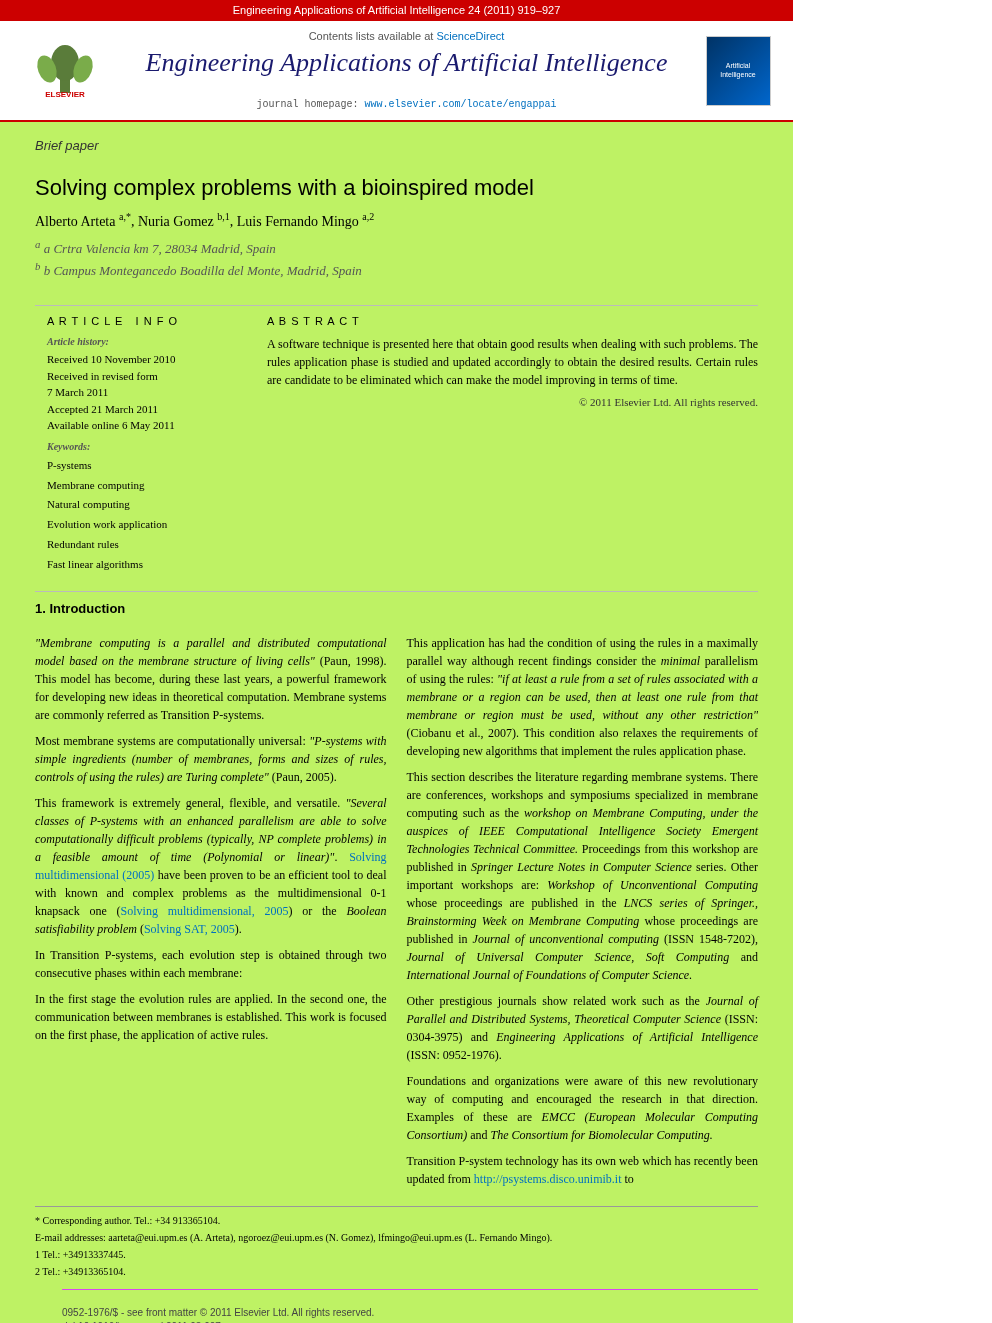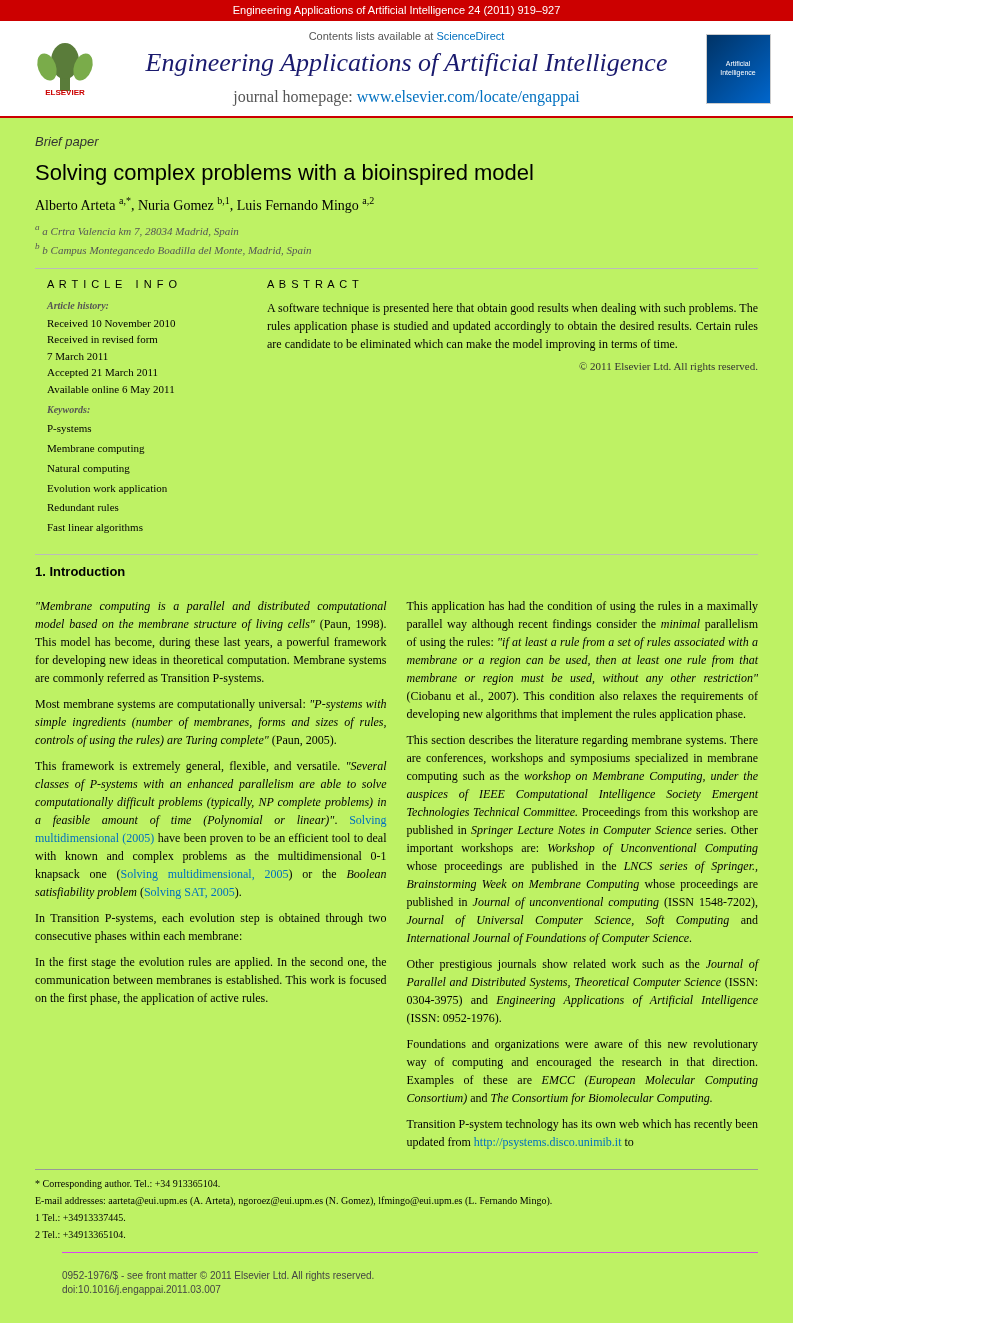--- a/index.html
+++ b/index.html
@@ -70,24 +70,24 @@
     .journal-header-center .journal-title {
       font-size: 26px;
       font-family: 'Times New Roman', serif;
       font-style: italic;
       color: #1a1a6e;
       font-weight: normal;
       line-height: 1.2;
     }
 
     .journal-header-center .journal-homepage {
-      font-size: 16px;
+      font-size: 10px;
       color: #555;
-      font-family: Liberation Serif, serif;
-      margin-top: 8px;
+      font-family: Liberation Mono, monospace;
+      margin-top: 20px;
     }
 
     .journal-header-center .journal-homepage a {
       color: #0070c0;
       text-decoration: none;
     }
 
     .journal-header-right {
       width: 70px;
       display: flex;
@@ -111,21 +111,21 @@
 
     
     .main-content {
       padding: 15px 35px 20px 35px;
     }
 
     .brief-paper-label {
       font-size: 13px;
       font-family: Arial, sans-serif;
       color: #333;
-      margin-bottom: 8px;
+      margin-bottom: 20px;
       font-style: italic;
     }
 
     .article-main-title {
       font-size: 22px;
       font-weight: normal;
       color: #000;
       font-family: Arial, sans-serif;
       margin-bottom: 8px;
       line-height: 1.2;
@@ -135,24 +135,24 @@
       font-size: 14px;
       margin-bottom: 6px;
       color: #000;
     }
 
     .authors-line sup {
       font-size: 10px;
     }
 
     .affiliations {
-      font-size: 11px;
+      font-size: 13px;
       color: #555;
       font-style: italic;
-      margin-bottom: 10px;
+      margin-bottom: 24px;
     }
 
     .affiliations div {
       margin-bottom: 1px;
     }
 
     .divider-line {
       border: none;
       border-top: 1px solid #bbb;
       margin: 8px 0;

